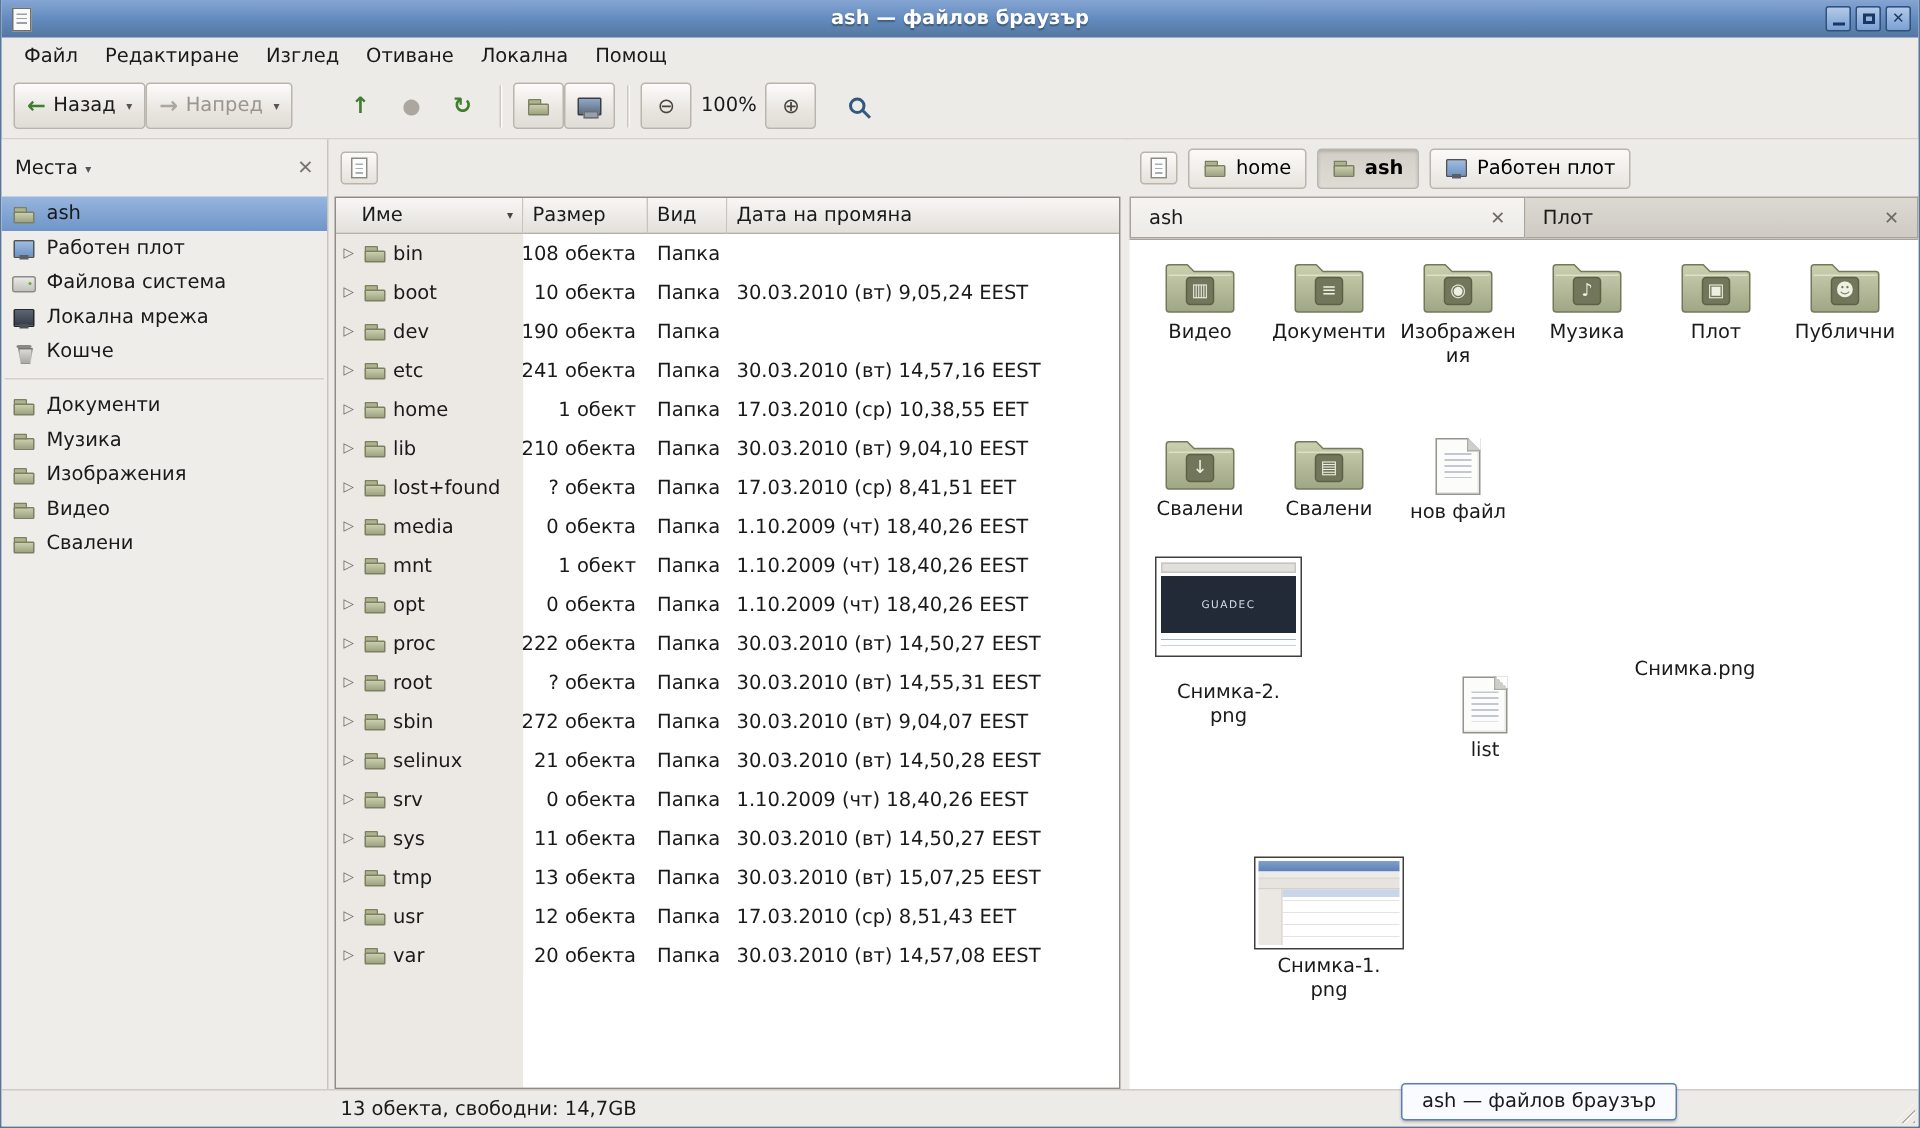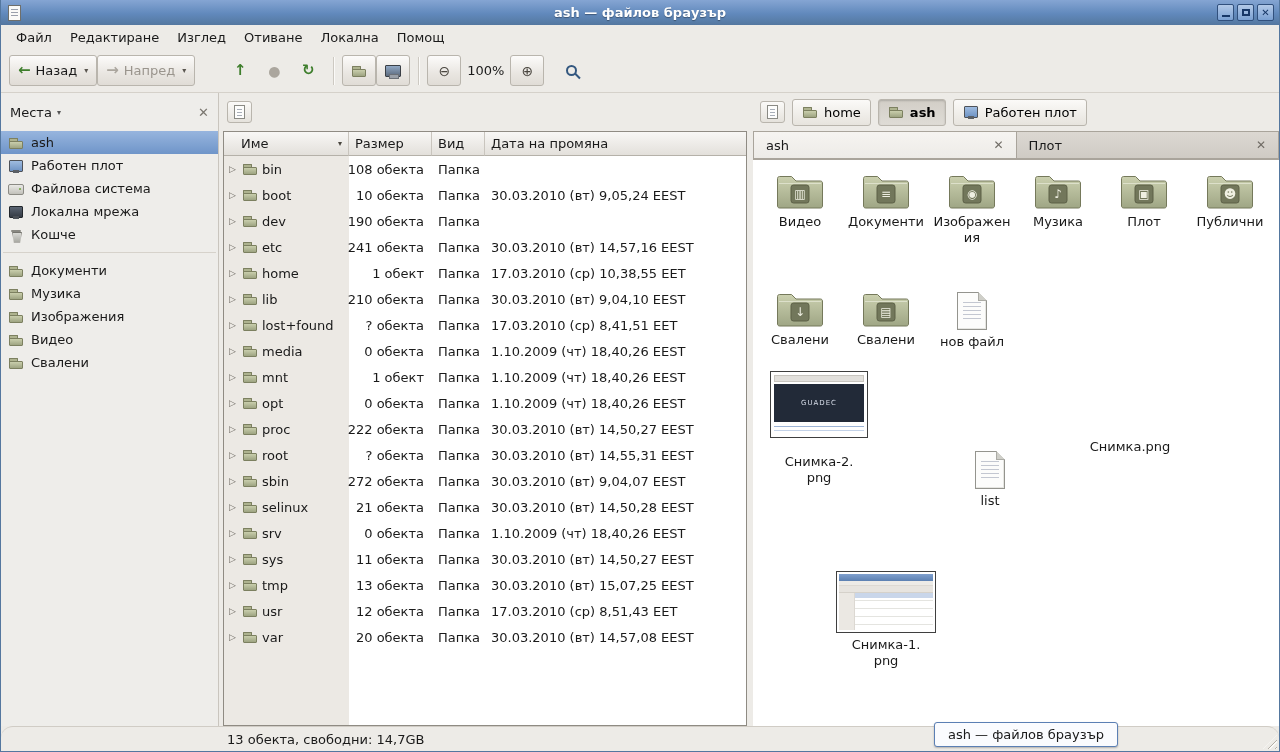--- a/index.html
+++ b/index.html
@@ -179,21 +179,21 @@
   .twn-title { height:7px; background:linear-gradient(#7FA0CE,#5C80B2); flex:none; }
   .twn-menu  { height:5px; background:#EDEBE7; border-bottom:1px solid #DDD9D3; flex:none; }
   .twn-tool  { height:7px; background:#E7E4DF; border-bottom:1px solid #D5D1CA; flex:none; }
   .twn-body  { flex:1; display:flex; }
   .twn-side  { width:16px; background:#EBE8E3; border-right:1px solid #DCD8D2; }
   .twn-main  { flex:1; background-image:linear-gradient(#C9D6EA 0 5px,rgba(0,0,0,0) 5px),
     repeating-linear-gradient(180deg,rgba(0,0,0,0) 0 7px,#E4E4E0 7px 8px); }
 
   
   .statusbar { position:absolute; left:0; right:0; bottom:0; height:25px; background:#EDEBE7;
-    border-top:1px solid #D0CCC5; display:flex; align-items:center;border-radius:12px; }
+    border-top:1px solid #D0CCC5; display:flex; align-items:center; }
   .status-text { margin-left:226px; }
   .grip { position:absolute; right:2px; bottom:2px; width:14px; height:14px;
     background:repeating-linear-gradient(135deg,rgba(0,0,0,0) 0 3px,#B2AEA6 3px 4px,#FBFAF8 4px 5px);
     clip-path:polygon(100% 0,100% 100%,0 100%); }
   .taskbar-tooltip { position:absolute; left:933px; top:722px; height:25px; padding:0 13px;
     background:#FAFBFE; border:1px solid #5B7FB4; border-radius:3px; display:flex; align-items:center;
     z-index:5; box-shadow:0 1px 2px rgba(0,0,0,.25); }
 </style>
 </head>
 <body>

